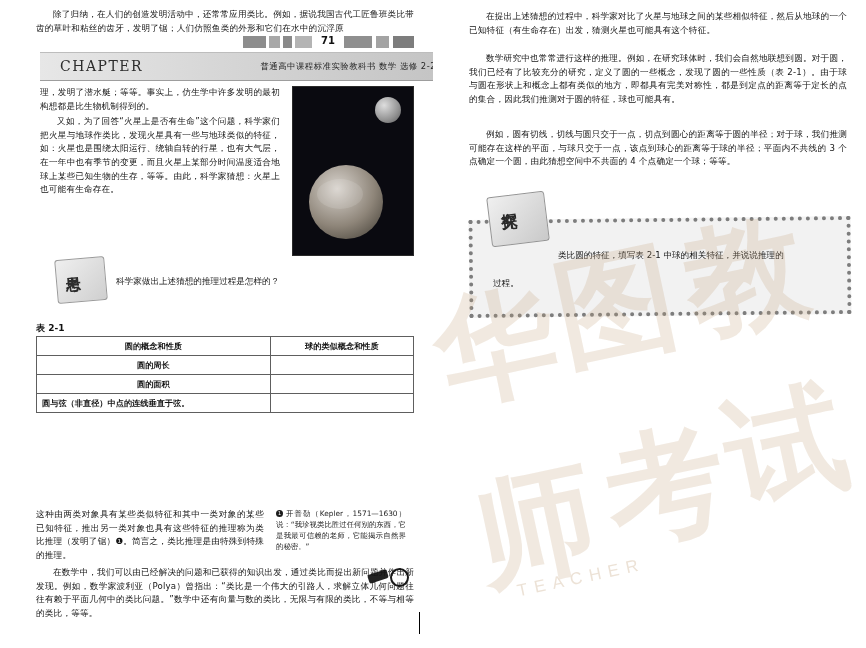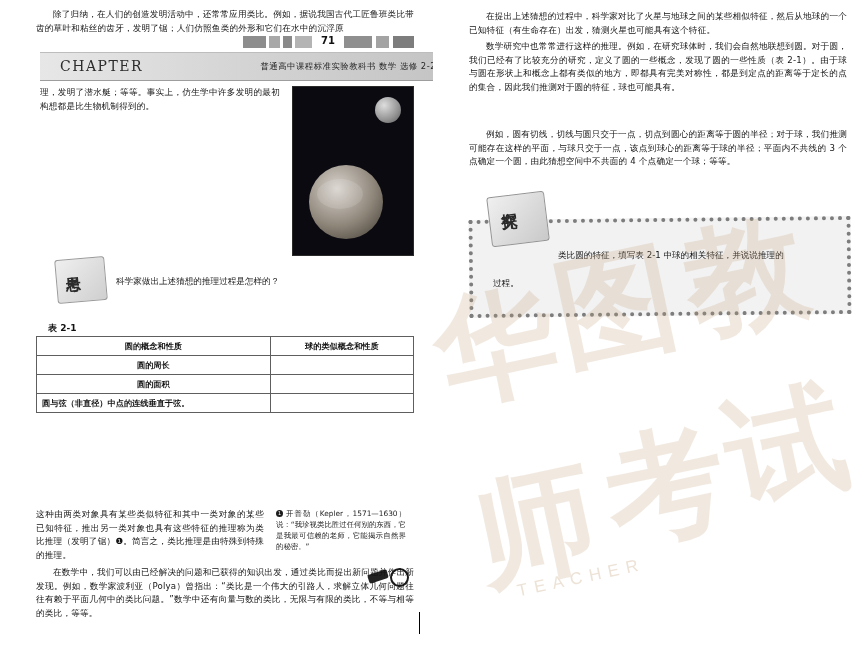--- a/index.html
+++ b/index.html
@@ -178,21 +178,20 @@
     color: #161616;
   }
 
   .table-cap {
     position: absolute;
     left: 36px;
     top: 322px;
     font-size: 9px;
     font-weight: bold;
     color: #111;
-    margin-left: 12px;
   }
   table.tbl {
     position: absolute;
     left: 36px;
     top: 336px;
     width: 378px;
     border-collapse: collapse;
     font-size: 8.2px;
     color: #131313;
   }
@@ -274,21 +273,21 @@
     position: absolute;
     left: 419px;
     top: 612px;
     width: 1px;
     height: 22px;
     background: #000;
   }
 
   
   .r-p1 { position: absolute; left: 36px; top: 10px; width: 378px; }
-  .r-p2 { position: absolute; left: 36px; top: 40px; width: 378px; }
+  .r-p2 { position: absolute; left: 36px; top: 52px; width: 378px; }
   .r-p3 { position: absolute; left: 36px; top: 128px; width: 378px; }
 
   .explore-box {
     position: absolute;
     left: 36px;
     top: 218px;
     width: 374px;
     height: 90px;
     border: 4px dotted #7d7d7d;
     background: #f2f2f2;
@@ -386,20 +385,21 @@
     <div class="blk b7"></div>
   </div>
 
   <div class="chapbar">
     <div class="chapword">CHAPTER</div>
     <div class="chaptxt">普通高中课程标准实验教科书  数学  选修 2-2</div>
   </div>
 
   <div class="l-body1">
     <div class="para">理，发明了潜水艇；等等。事实上，仿生学中许多发明的最初构想都是比生物机制得到的。</div>
+    <div class="para indent" style="margin-top:2px">又如，为了回答“火星上是否有生命”这个问题，科学家们把火星与地球作类比，发现火星具有一些与地球类似的特征，如：火星也是围绕太阳运行、绕轴自转的行星，也有大气层，在一年中也有季节的变更，而且火星上某部分时间温度适合地球上某些已知生物的生存，等等。由此，科学家猜想：火星上也可能有生命存在。</div>
   </div>
 
   <div class="photo">
     <div class="moon-sm"></div>
     <div class="planet"></div>
   </div>
 
   <div class="think-badge">
     <span>思考</span>
   </div>

